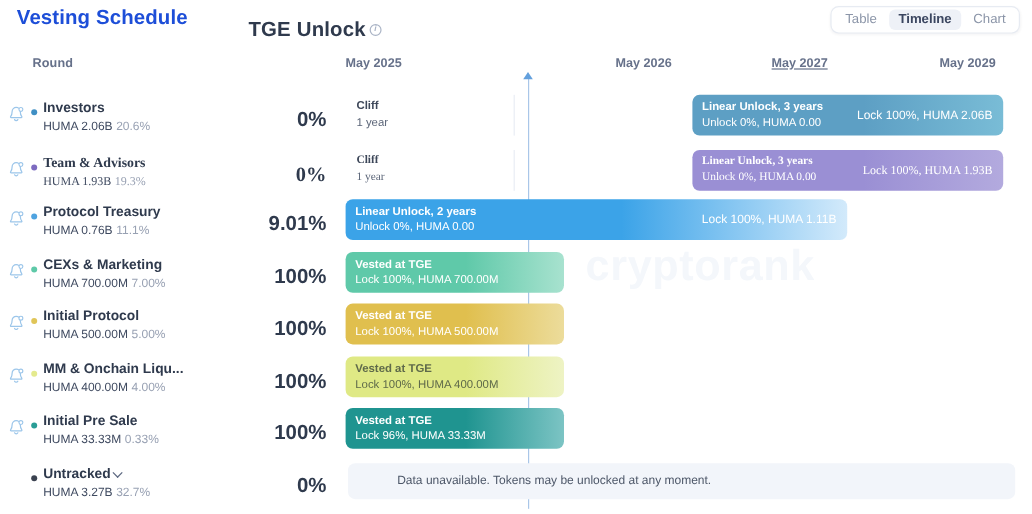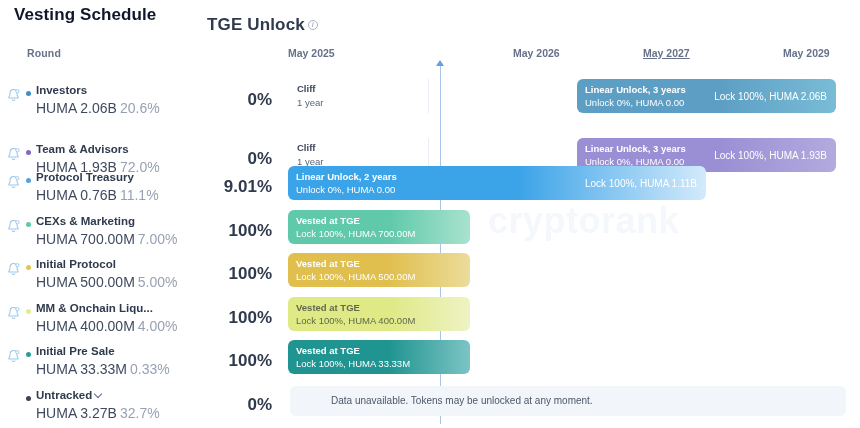--- a/index.html
+++ b/index.html
@@ -8,21 +8,21 @@
     background: #ffffff;
     font-family: "Liberation Sans", sans-serif;
     color: #2e3747;
     overflow: hidden;
   }
   #app { position: relative; width: 860px; height: 428px; }
 
   
   .page-title {
     position: absolute; left: 14px; top: 5px;
-    font-size: 17px; font-weight: 700; color: #0f172a;
+    font-size: 17px; font-weight: 700; color: #1d4ed8;
     letter-spacing: .1px;
   }
   .view-switch {
     position: absolute; right: 10px; top: 5px;
     display: flex; align-items: center; gap: 2px;
     background: #ffffff; border: 1px solid #e7ebf2;
     border-radius: 7px; padding: 3px; height: 23px;
     box-shadow: 0 1px 2px rgba(30,40,60,.05);
   }
   .view-switch .tab {
@@ -75,21 +75,21 @@
   }
   .chev-ico { display:inline-block; width:8px; height:8px; position:relative; }
   .chev-ico::after {
     content:""; position:absolute; left:0; top:0;
     width:5px; height:5px;
     border-right:1.3px solid #5c6780; border-bottom:1.3px solid #5c6780;
     transform: rotate(45deg);
   }
   .ramt {
     position: absolute; left: 36px; top: 25px;
-    font-size: 14px; color: #3f4a60; white-space: nowrap;
+    font-size: 10px; color: #3f4a60; white-space: nowrap;
   }
   .ramt .pct { color: #98a1b3; margin-left: 3px; }
 
   .tge {
     position: absolute; left: 160px; width: 112px; top: 15px;
     text-align: right; font-size: 17px; font-weight: 700;
     color: #2f3a4d;
   }
 
   
@@ -151,20 +151,25 @@
     font-size: 10px; color: #4d5768; padding-left: 31px;
   }
 </style>
 </head>
 <body>
 
 <div id="app">
 
   <div class="page-title">Vesting Schedule</div>
 
+  <div class="view-switch">
+    <div class="tab">Table</div>
+    <div class="tab active">Timeline</div>
+    <div class="tab">Chart</div>
+  </div>
 
   <div class="col-head round">Round</div>
   <div class="col-head tge">
     <span>TGE Unlock</span>
     <span class="info-ico"></span>
   </div>
 
   <div id="date-heads">
       <div class="date-head" style="left: 288px;">May 2025</div>
       <div class="date-head" style="left: 513px;">May 2026</div>
@@ -194,31 +199,31 @@
         <div class="cliff" style="left: 289px; top: 4px;">
           <div class="c1">Cliff</div>
           <div class="c2">1 year</div>
         </div>
         <div class="bar" style="left: 577px; top: 4px; width: 259px; background: linear-gradient(to right, rgb(93, 159, 196) 0%, rgb(93, 159, 196) 55%, rgb(121, 188, 214) 100%);">
           <div class="lbl-top">Linear Unlock, 3 years</div>
           <div class="lbl-bot">Unlock 0%, HUMA 0.00</div>
           <div class="lbl-right">Lock 100%, HUMA 2.06B</div>
         </div>
       </div>
-      <div class="row" style="top: 134px;">
+      <div class="row" style="top: 121px; font-family: Liberation Serif, serif;">
         <div class="bell"><svg width="17" height="17" viewBox="0 0 20 20" fill="none">
             <path d="M6 8.2a4 4 0 0 1 8 0c0 3 .9 4.3 1.5 5 .3.4 0 .9-.5.9H5c-.5 0-.8-.5-.5-.9.6-.7 1.5-2 1.5-5z" stroke="#9cc6ea" stroke-width="1.2" stroke-linejoin="round"></path>
             <path d="M8.4 16.1a1.8 1.8 0 0 0 3.2 0" stroke="#9cc6ea" stroke-width="1.2" stroke-linecap="round"></path>
             <circle cx="14.6" cy="6.1" r="1.9" fill="#ffffff" stroke="#9cc6ea" stroke-width="1.1"></circle>
           </svg></div>
         <div class="dot" style="background: rgb(125, 107, 192);"></div>
         <div class="rname">
           <span>Team &amp; Advisors</span>
         </div>
-        <div class="ramt"><span>HUMA 1.93B</span><span class="pct">72.0%</span></div>
+        <div class="ramt"><span>HUMA 1.93B</span><span class="pct">19.3%</span></div>
         <div class="tge">0%</div>
         <div class="cliff" style="left: 289px; top: 4px;">
           <div class="c1">Cliff</div>
           <div class="c2">1 year</div>
         </div>
         <div class="bar" style="left: 577px; top: 4px; width: 259px; background: linear-gradient(to right, rgb(154, 143, 212) 0%, rgb(154, 143, 212) 55%, rgb(179, 170, 222) 100%);">
           <div class="lbl-top">Linear Unlock, 3 years</div>
           <div class="lbl-bot">Unlock 0%, HUMA 0.00</div>
           <div class="lbl-right">Lock 100%, HUMA 1.93B</div>
         </div>
@@ -299,21 +304,21 @@
             <circle cx="14.6" cy="6.1" r="1.9" fill="#ffffff" stroke="#9cc6ea" stroke-width="1.1"></circle>
           </svg></div>
         <div class="dot" style="background: rgb(42, 157, 150);"></div>
         <div class="rname">
           <span>Initial Pre Sale</span>
         </div>
         <div class="ramt"><span>HUMA 33.33M</span><span class="pct">0.33%</span></div>
         <div class="tge">100%</div>
         <div class="bar" style="left: 288px; top: 4px; width: 182px; background: linear-gradient(to right, rgb(31, 148, 144) 0%, rgb(31, 148, 144) 55%, rgb(124, 196, 196) 100%);">
           <div class="lbl-top">Vested at TGE</div>
-          <div class="lbl-bot">Lock 100%, HUMA 33.33M</div>
+          <div class="lbl-bot">Lock 96%, HUMA 33.33M</div>
         </div>
       </div>
       <div class="row" style="top: 379.5px;">
         <div class="dot" style="background: rgb(59, 66, 80);"></div>
         <div class="rname">
           <span>Untracked</span>
           <span class="chev-ico"></span>
         </div>
         <div class="ramt"><span>HUMA 3.27B</span><span class="pct">32.7%</span></div>
         <div class="tge">0%</div>

